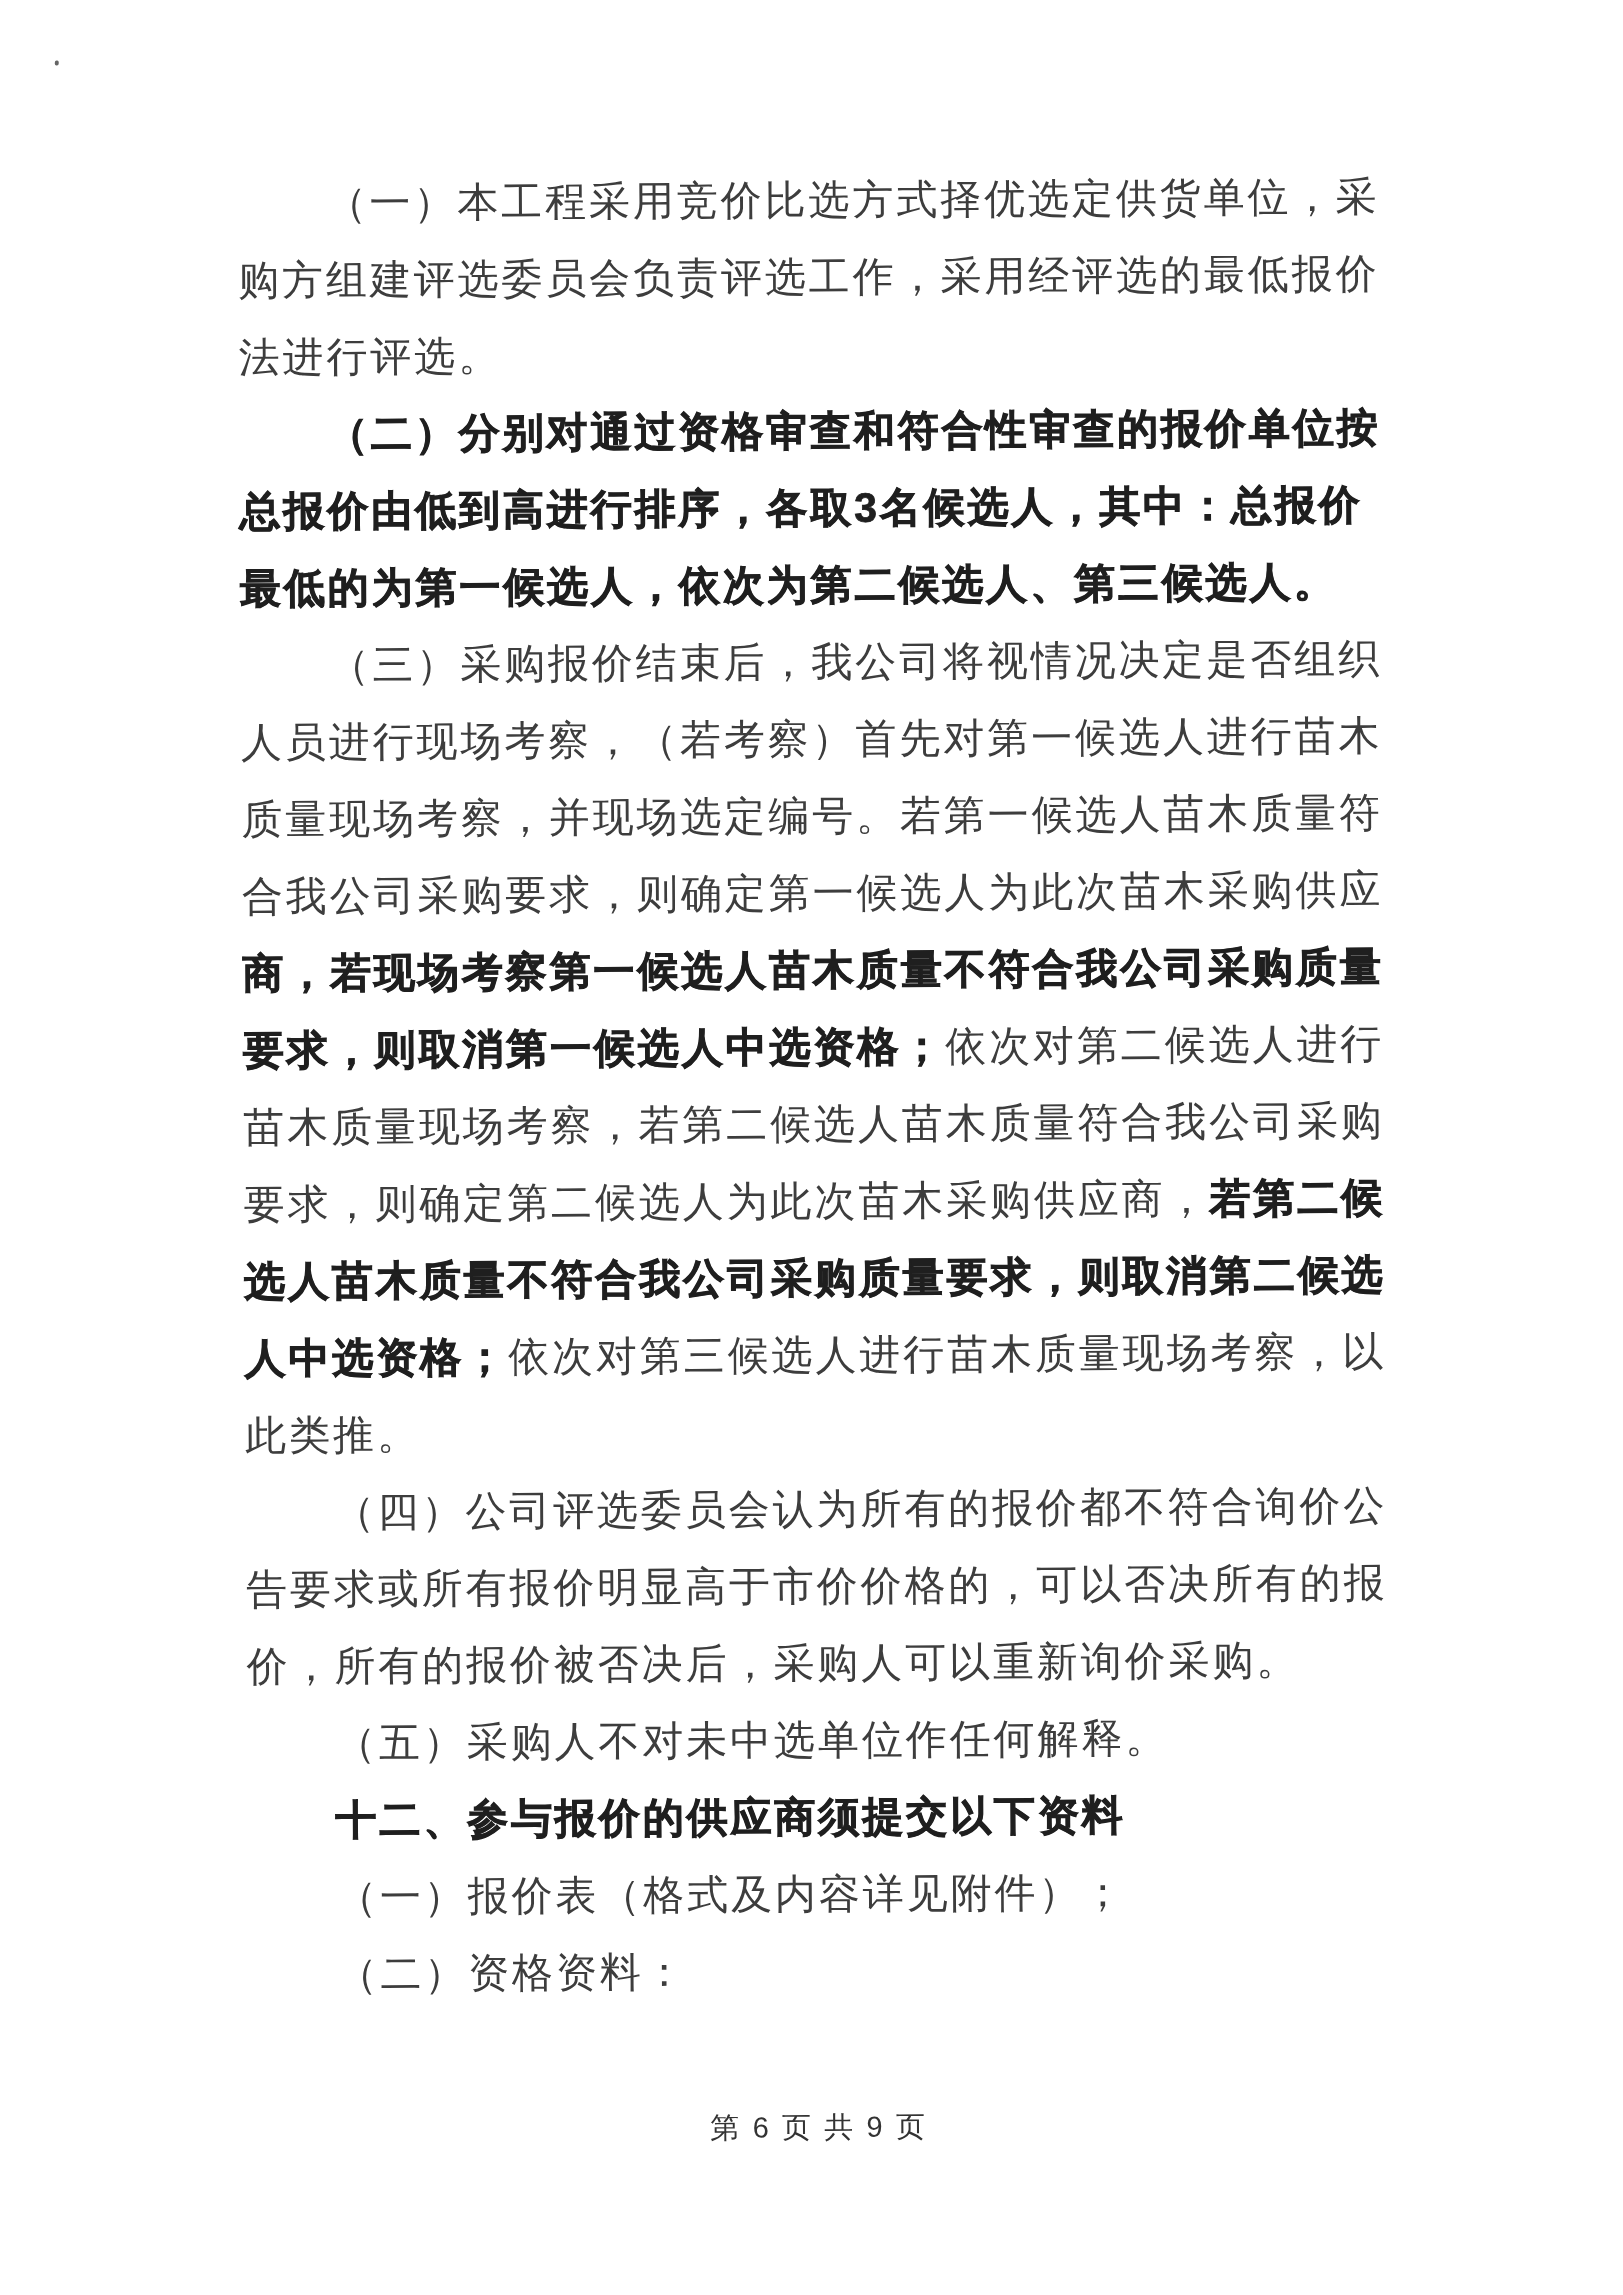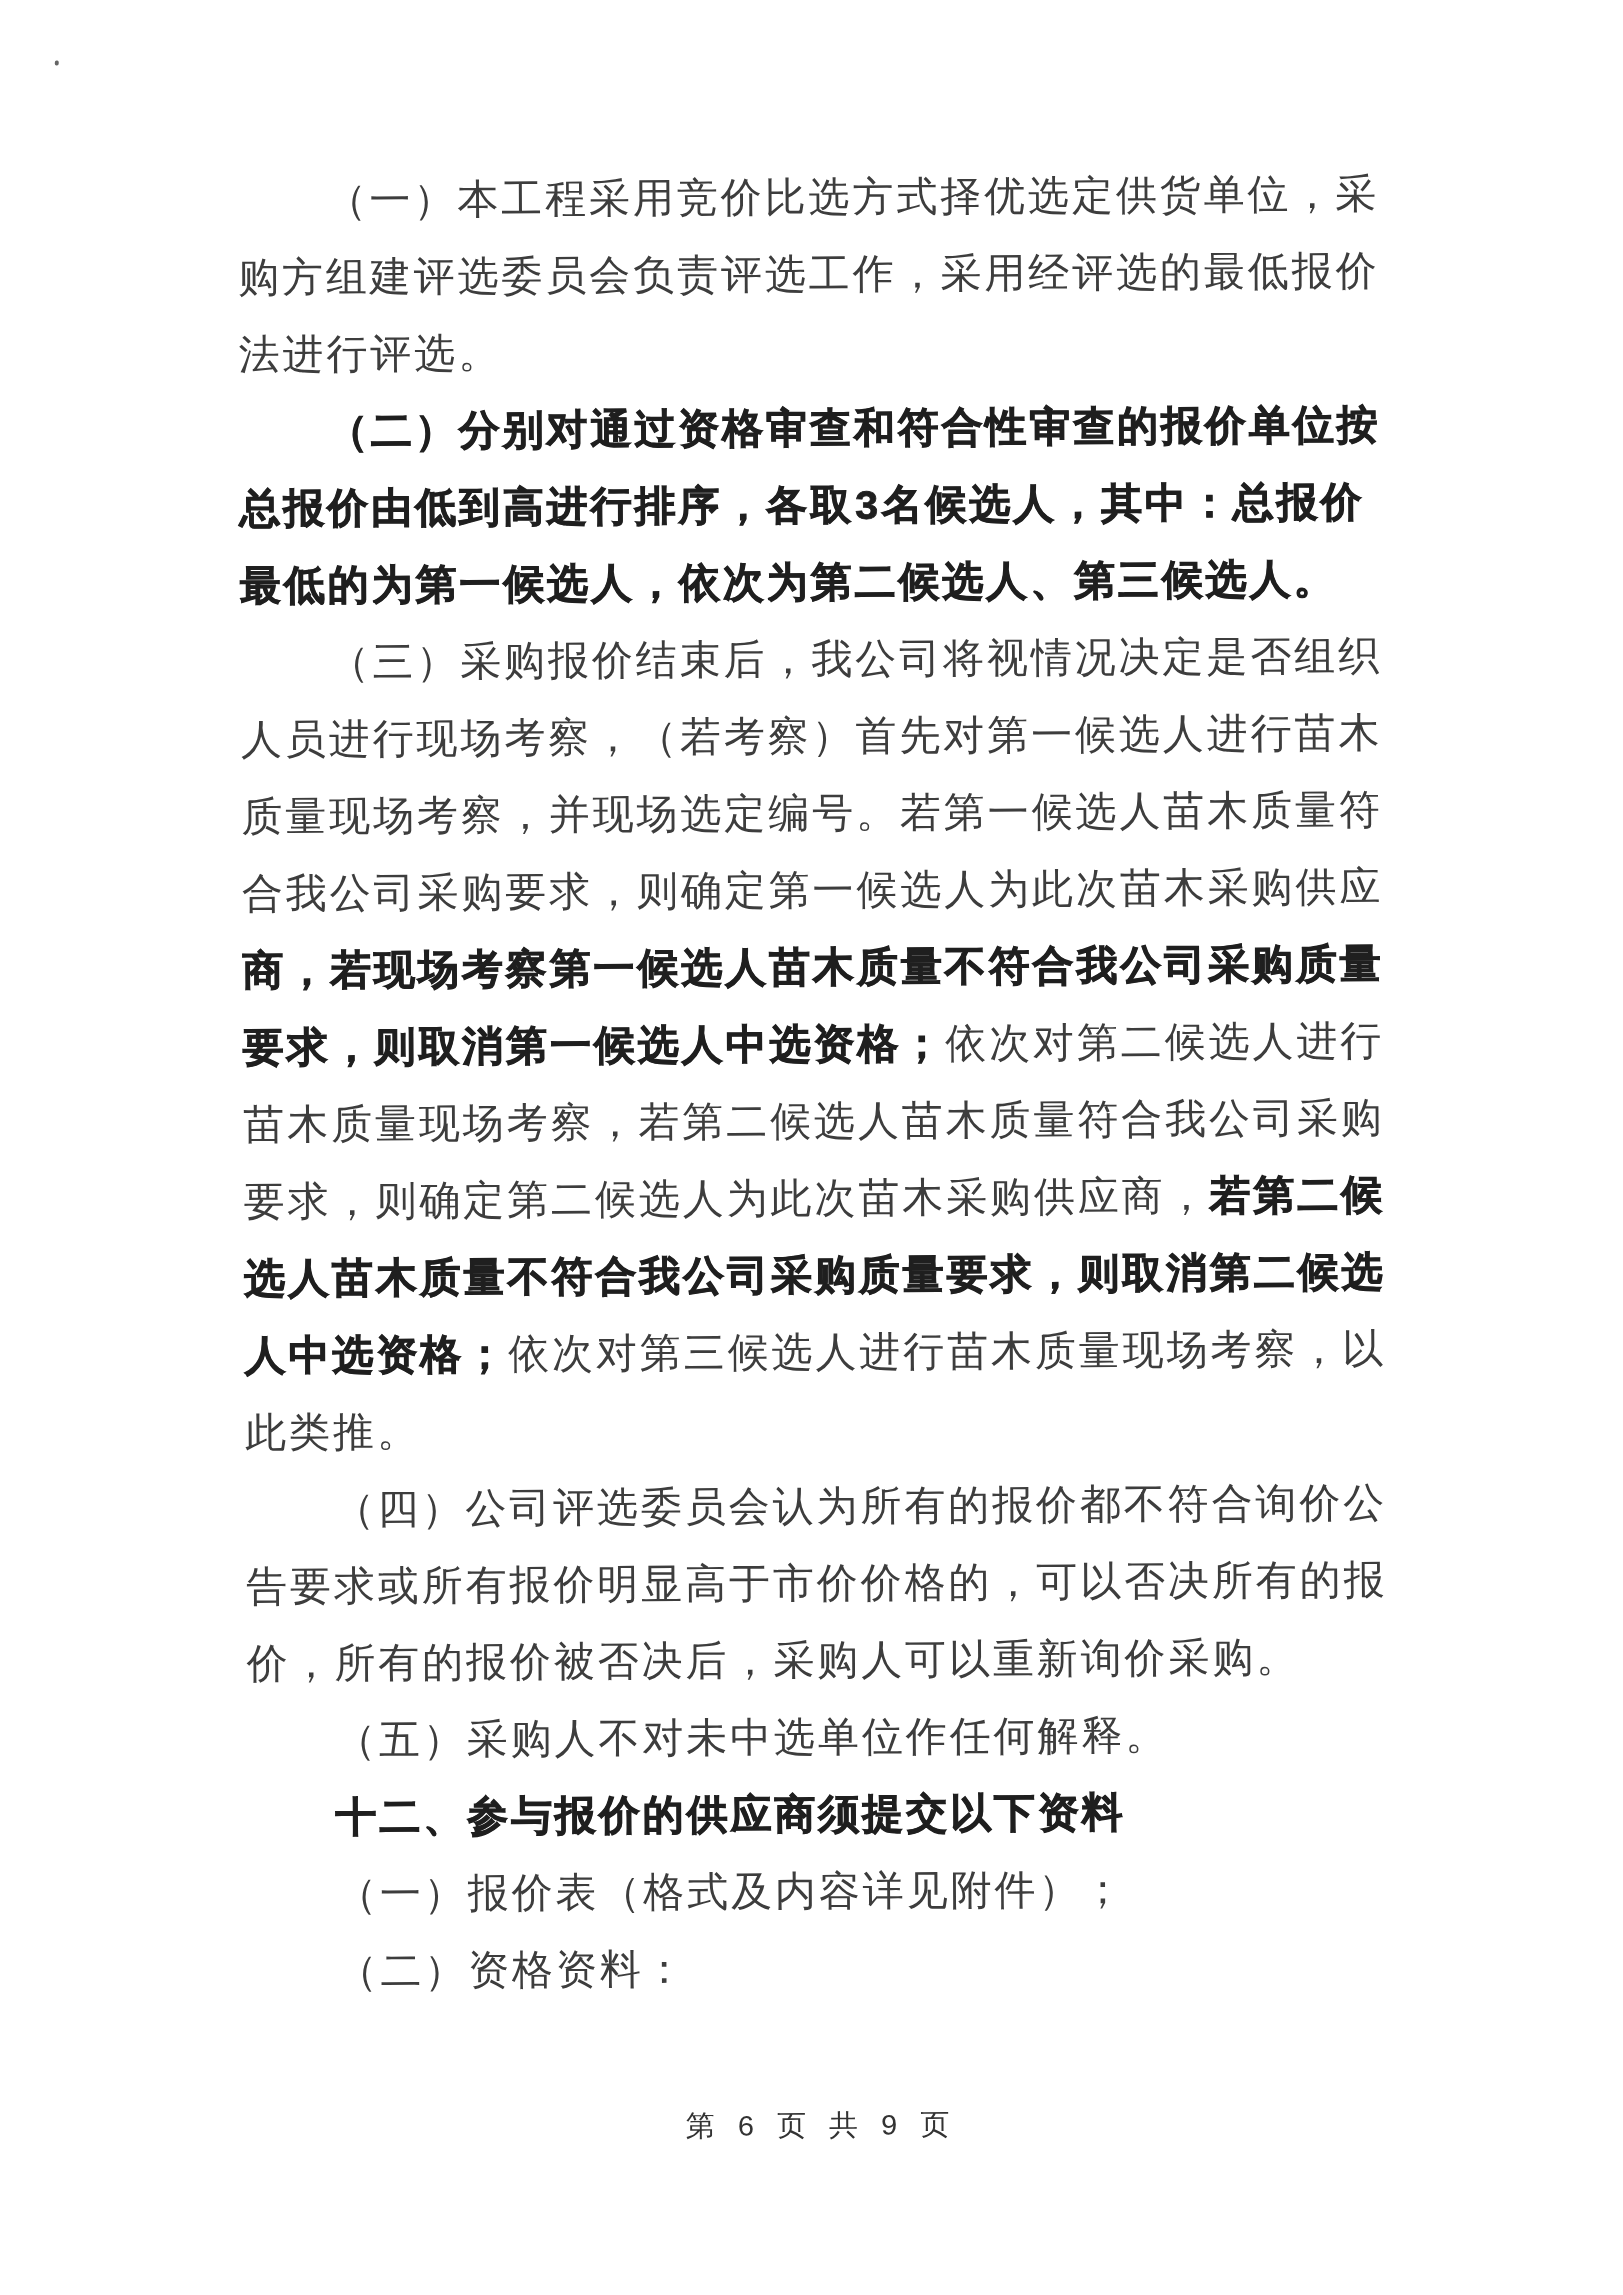--- a/index.html
+++ b/index.html
@@ -8,21 +8,21 @@
     --ink: #3d3d3d;
     --ink-bold: #1f1f1f;
   }
   html, body { margin: 0; padding: 0; background: var(--paper); }
   .page {
     position: relative;
     width: 1623px;
     height: 2295px;
     background: var(--paper);
     overflow: hidden;
-    font-family: Liberation Mono, monospace;
+    font-family: Liberation Sans, sans-serif;
   }
   .scan-content {
     position: absolute;
     left: 0; top: 0; right: 0; bottom: 0;
     transform: rotate(-0.35deg);
     transform-origin: 50% 40%;
   }
   .text-block {
     position: absolute;
     left: 242px;

